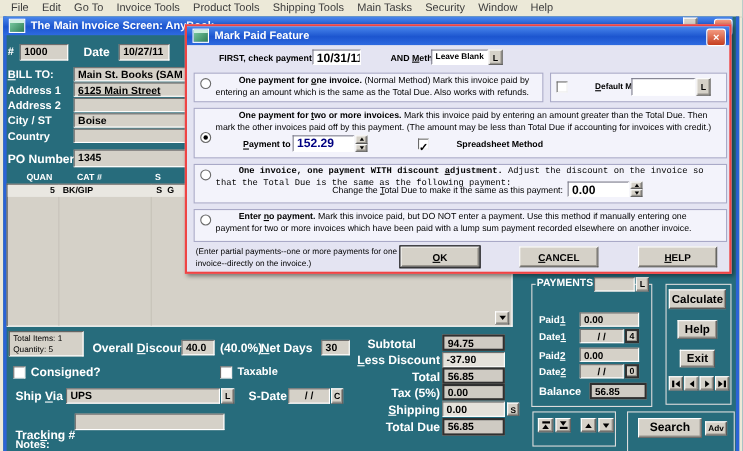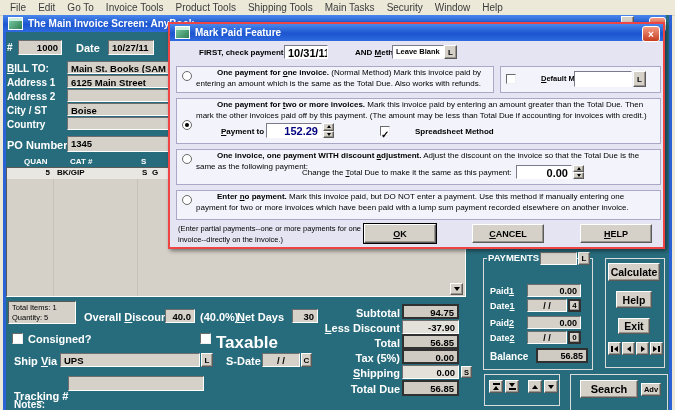--- a/index.html
+++ b/index.html
@@ -19,21 +19,21 @@
             color:#fff;font-weight:bold;font-size:10px;display:flex;align-items:center;}
   .appicon{width:13px;height:11px;background:linear-gradient(135deg,#7ED0A8,#2E7D55);
            border:1px solid #fff;box-shadow:inset 0 3px 0 #CFEFE0;margin:0 5px 0 5px;}
   .xbtn{background:linear-gradient(180deg,#F49B82,#C53D1E);border:1px solid #fff;border-radius:3px;
         color:#fff;font-weight:bold;display:flex;align-items:center;justify-content:center;}
   .lbl{color:#fff;font-weight:bold;font-size:10px;white-space:nowrap;}
   .fld{background:#D5D1C8;border:1px solid;border-color:#6E6E6E #FFFFFF #FFFFFF #6E6E6E;
        font-size:9.5px;font-weight:bold;color:#000;box-sizing:border-box;padding:1px 3px;overflow:hidden;white-space:nowrap;}
   .dark{border:2px solid #303030;background:#CFCBC3;}
   .lite{background:#E4E1DA;}
-  .right{text-align:right;}
+  .right{text-align:left;}
   .btn{background:#D5D1C8;border:1px solid;border-color:#FFFFFF #5A5A5A #5A5A5A #FFFFFF;
        box-shadow:inset -1px -1px 0 #9a968e;color:#000;font-weight:bold;display:flex;
        align-items:center;justify-content:center;box-sizing:border-box;cursor:default;white-space:nowrap;}
   .grp{border:1px solid #DCDCDC;}
   
   .dlg{left:168px;top:22px;width:497px;height:227px;background:#E4E4F2;border:2px solid #ef4444;
        box-sizing:border-box;box-shadow:2px 2px 4px rgba(0,0,0,.45);z-index:10;}
   .dbox{background:#F3F3FB;border:1px solid #A9A9C7;box-sizing:border-box;}
   .dtxt{font-size:8px;color:#000;line-height:10.5px;}
   .dbold{font-weight:bold;padding-left:21px;}
@@ -122,34 +122,34 @@
 
   <div class="abs lbl" style="left:84px;top:311px;font-size:11px;"><span>Overall </span><span class="u">D</span><span>iscount</span></div>
   <div class="abs fld right" style="left:165px;top:309px;width:30px;height:14px;">40.0</div>
   <div class="abs lbl" style="left:200px;top:311px;font-size:11px;">(40.0%)</div>
   <div class="abs lbl" style="left:237px;top:311px;font-size:11px;"><span></span><span class="u">N</span><span>et Days</span></div>
   <div class="abs fld right" style="left:292px;top:309px;width:26px;height:14px;">30</div>
 
   <div class="abs cb" style="left:12px;top:333px;width:11px;height:11px;"></div>
   <div class="abs lbl" style="left:28px;top:333px;font-size:11px;">Consigned?</div>
   <div class="abs cb" style="left:200px;top:333px;width:11px;height:11px;"></div>
-  <div class="abs lbl" style="left:216px;top:333px;font-size:17px;">Taxable</div>
+  <div class="abs lbl" style="left:216px;top:333px;font-size:10px;">Taxable</div>
 
   <div class="abs lbl" style="left:14px;top:355px;font-size:11px;"><span>Ship </span><span class="u">V</span><span>ia</span></div>
   <div class="abs fld" style="left:60px;top:353px;width:140px;height:14px;">UPS</div>
   <div class="abs btn" style="left:201px;top:353px;width:12px;height:14px;font-size:8px;">L</div>
   <div class="abs lbl" style="left:226px;top:355px;font-size:11px;">S-Date</div>
   <div class="abs fld" style="left:262px;top:353px;width:38px;height:14px;text-align:center;">/  /</div>
   <div class="abs btn" style="left:301px;top:353px;width:11px;height:14px;font-size:8px;">C</div>
 
   <div class="abs lbl" style="left:14px;top:378px;font-size:11px;margin-top:12px;"><span>Trac</span><span class="u">k</span><span>ing #</span></div>
   <div class="abs fld" style="left:68px;top:376px;width:136px;height:15px;"></div>
   <div class="abs lbl" style="left:14px;top:399px;">Notes:</div>
 
-  <div class="abs lbl" style="left:318px;top:307px;width:82px;text-align:right;font-size:11px;"><span>Subtotal</span></div>
+  <div class="abs lbl" style="left:318px;top:307px;width:60px;text-align:right;font-size:11px;"><span>Subtotal</span></div>
   <div class="abs fld dark right" style="left:402px;top:304px;width:57px;height:15px;">94.75</div>
   <div class="abs lbl" style="left:318px;top:322px;width:82px;text-align:right;font-size:11px;"><span class="u">L</span><span>ess Discount</span></div>
   <div class="abs fld lite right" style="left:402px;top:320px;width:57px;height:14px;">-37.90</div>
   <div class="abs lbl" style="left:318px;top:337px;width:82px;text-align:right;font-size:11px;"><span>Total</span></div>
   <div class="abs fld dark right" style="left:402px;top:334px;width:57px;height:15px;">56.85</div>
   <div class="abs lbl" style="left:318px;top:352px;width:82px;text-align:right;font-size:11px;"><span>Tax (5%)</span></div>
   <div class="abs fld dark right" style="left:402px;top:349px;width:57px;height:15px;">0.00</div>
   <div class="abs lbl" style="left:318px;top:367px;width:82px;text-align:right;font-size:11px;"><span class="u">S</span><span>hipping</span></div>
   <div class="abs fld lite right" style="left:402px;top:365px;width:57px;height:14px;">0.00</div>
   <div class="abs btn" style="left:461px;top:366px;width:11px;height:12px;font-size:7.5px;">S</div>
@@ -252,21 +252,21 @@
         </div>
       <div class="btn">
           <div class="tdn" style="border-top-width:3px;border-left-width:2.5px;border-right-width:2.5px;"></div>
         </div>
     </div>
     <div class="cb checked abs" style="left:210px;top:102px;"></div>
     <div class="dtxt dbold abs nw" style="left:224px;top:103px;">Spreadsheet Method</div>
 
     <div class="dbox abs" style="left:6px;top:125px;width:485px;height:36px;"></div>
     <div class="radio abs" style="left:12px;top:130px;"></div>
-    <div class="dtxt abs" style="left:26px;top:127px;width:452px;height:21px;overflow:hidden;">
+    <div class="dtxt abs" style="left:26px;top:127px;width:452px;height:21px;overflow:hidden;font-family:Liberation Mono, monospace;">
       <span class="dbold"><span>One invoice, one payment WITH discount </span><span class="u">a</span><span>djustment.</span></span>
       <span>Adjust the discount on the invoice so that the Total Due is the same as the following payment:</span>
     </div>
     <div class="dtxt abs nw" style="left:132px;top:144px;"><span>Change the </span><span class="u">T</span><span>otal Due to make it the same as this payment:</span></div>
     <div class="wfld abs right" style="left:346px;top:141px;width:56px;height:14px;">0.00</div>
     <div class="spin abs" style="left:403px;top:141px;">
       <div class="btn" style="height:7px;">
           <div class="tup" style="border-bottom-width:3px;border-left-width:2.5px;border-right-width:2.5px;"></div>
         </div>
       <div class="btn" style="height:7px;">

